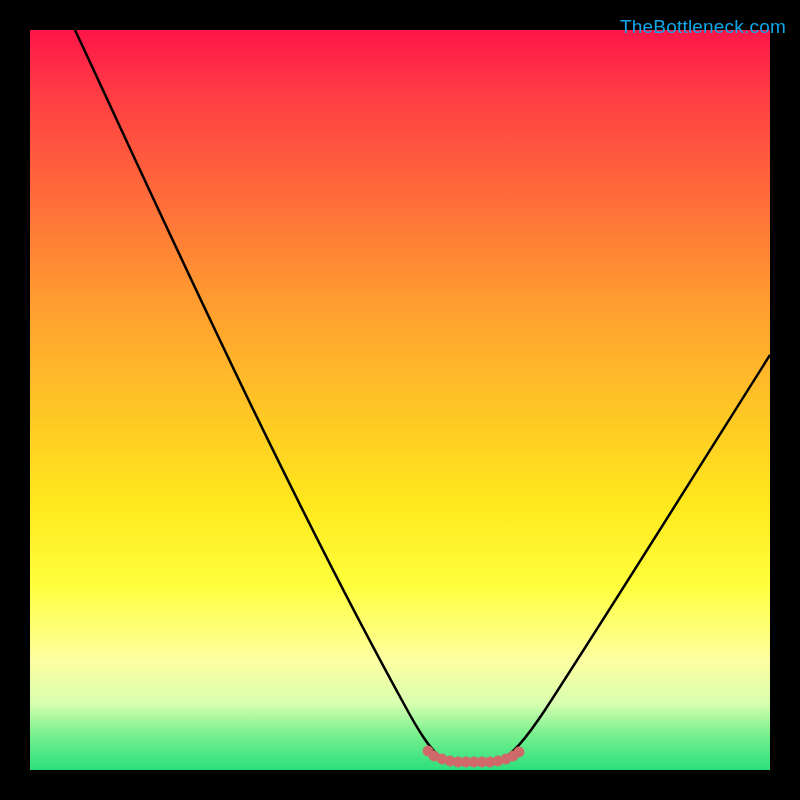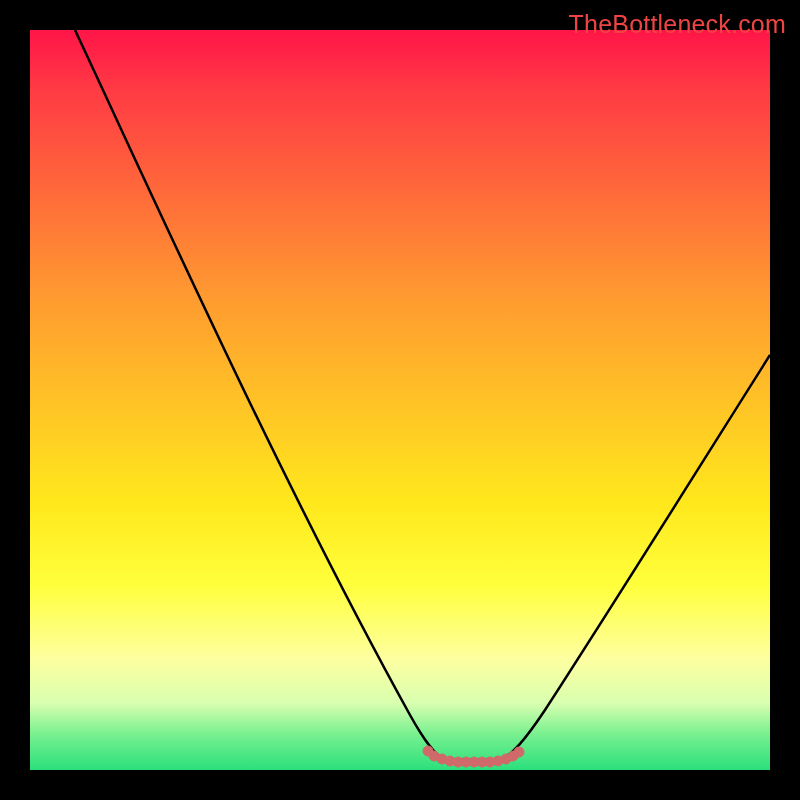--- a/index.html
+++ b/index.html
@@ -38,24 +38,24 @@
   }
   svg.curve {
     position: absolute;
     left: 0;
     top: 0;
     width: 740px;
     height: 740px;
   }
   .attribution {
     position: absolute;
-    top: 10px;
+    top: 16px;
     right: 14px;
-    color: #ef4444;
-    font-size: 25px;
+    color: #0ea5e9;
+    font-size: 19px;
     letter-spacing: 0.2px;
   }
 </style>
 </head>
 <body>
 
 <div class="container">
   <div class="plot-area">
     <svg class="curve" viewBox="0 0 740 740">
 

